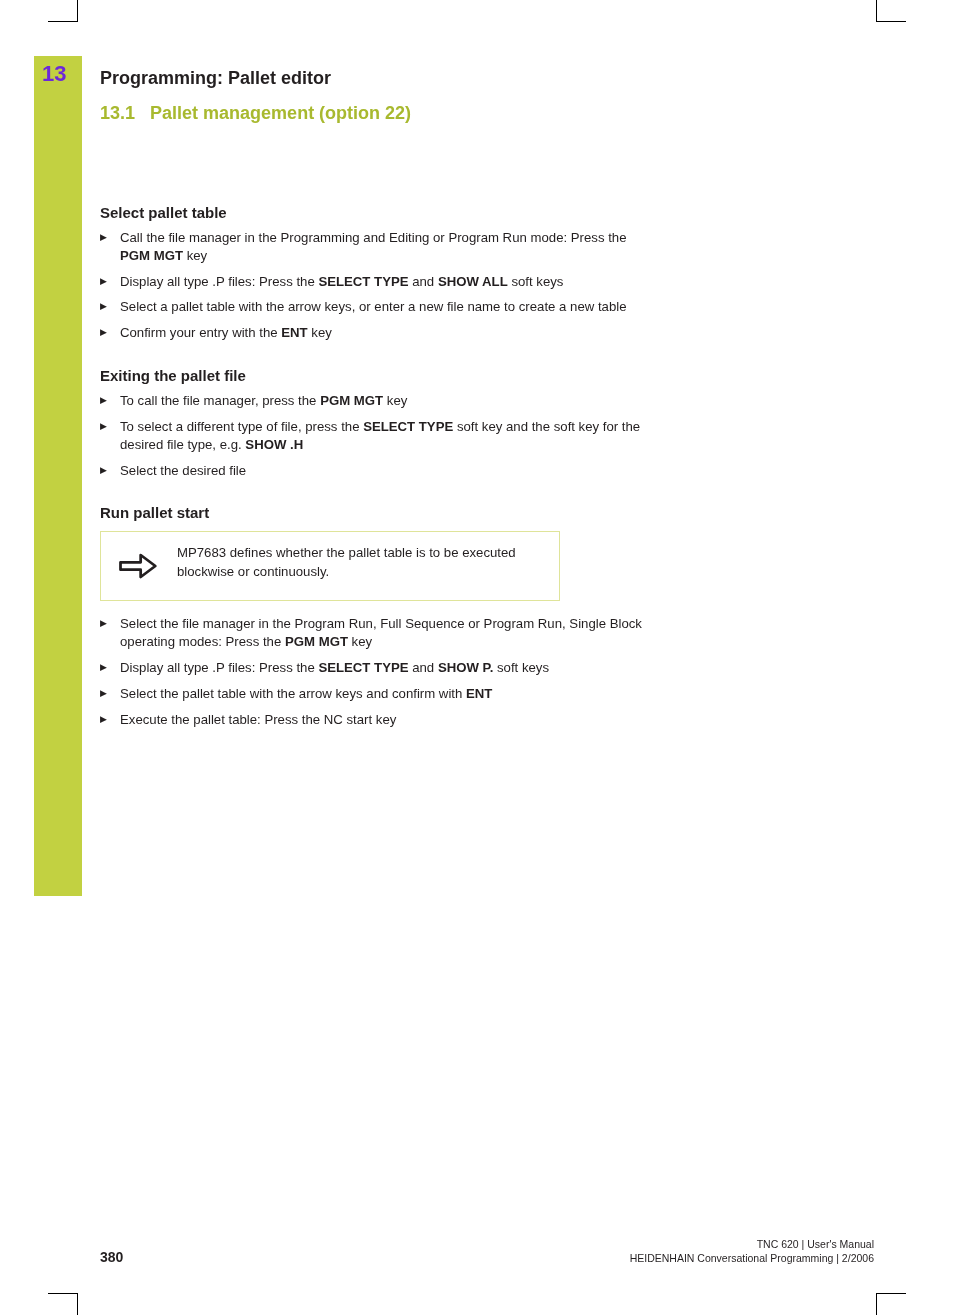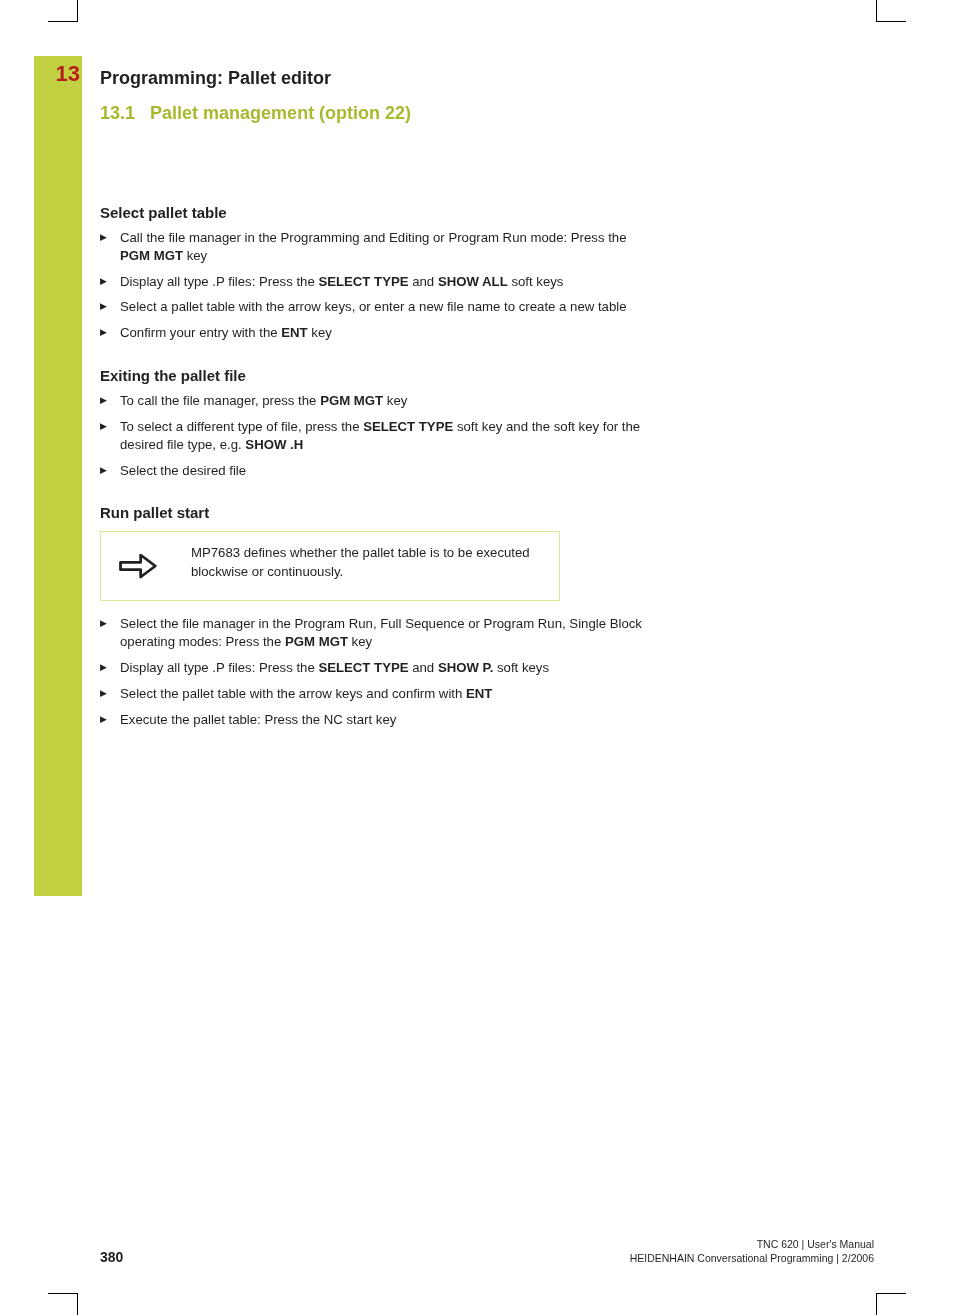--- a/index.html
+++ b/index.html
@@ -30,24 +30,24 @@
       height: 840px;
       background: #c2d141;
     }
     .chapter-badge {
       position: absolute;
       left: 42px;
       top: 58px;
       width: 38px;
       height: 32px;
       background: #c2d141;
-      color: #b91c1c;
+      color: #6d28d9;
       font-weight: bold;
       font-size: 22px;
-      text-align: right;
+      text-align: left;
       line-height: 32px;
     }
     .content {
       position: absolute;
       left: 100px;
       top: 68px;
       width: 560px;
     }
     h1.chapter-title {
       font-size: 18px;
@@ -87,21 +87,21 @@
       left: 0;
       top: 2px;
       font-size: 9px;
       color: #231f20;
     }
     .note-box {
       border: 1px solid #dfe49a;
       padding: 12px 14px 12px 14px;
       display: flex;
       align-items: flex-start;
-      gap: 32px;
+      gap: 18px;
       margin: 10px 0 14px 0;
       width: 460px;
     }
     .note-icon {
       flex-shrink: 0;
       width: 44px;
       height: 44px;
       display: flex;
       align-items: center;
       justify-content: center;

